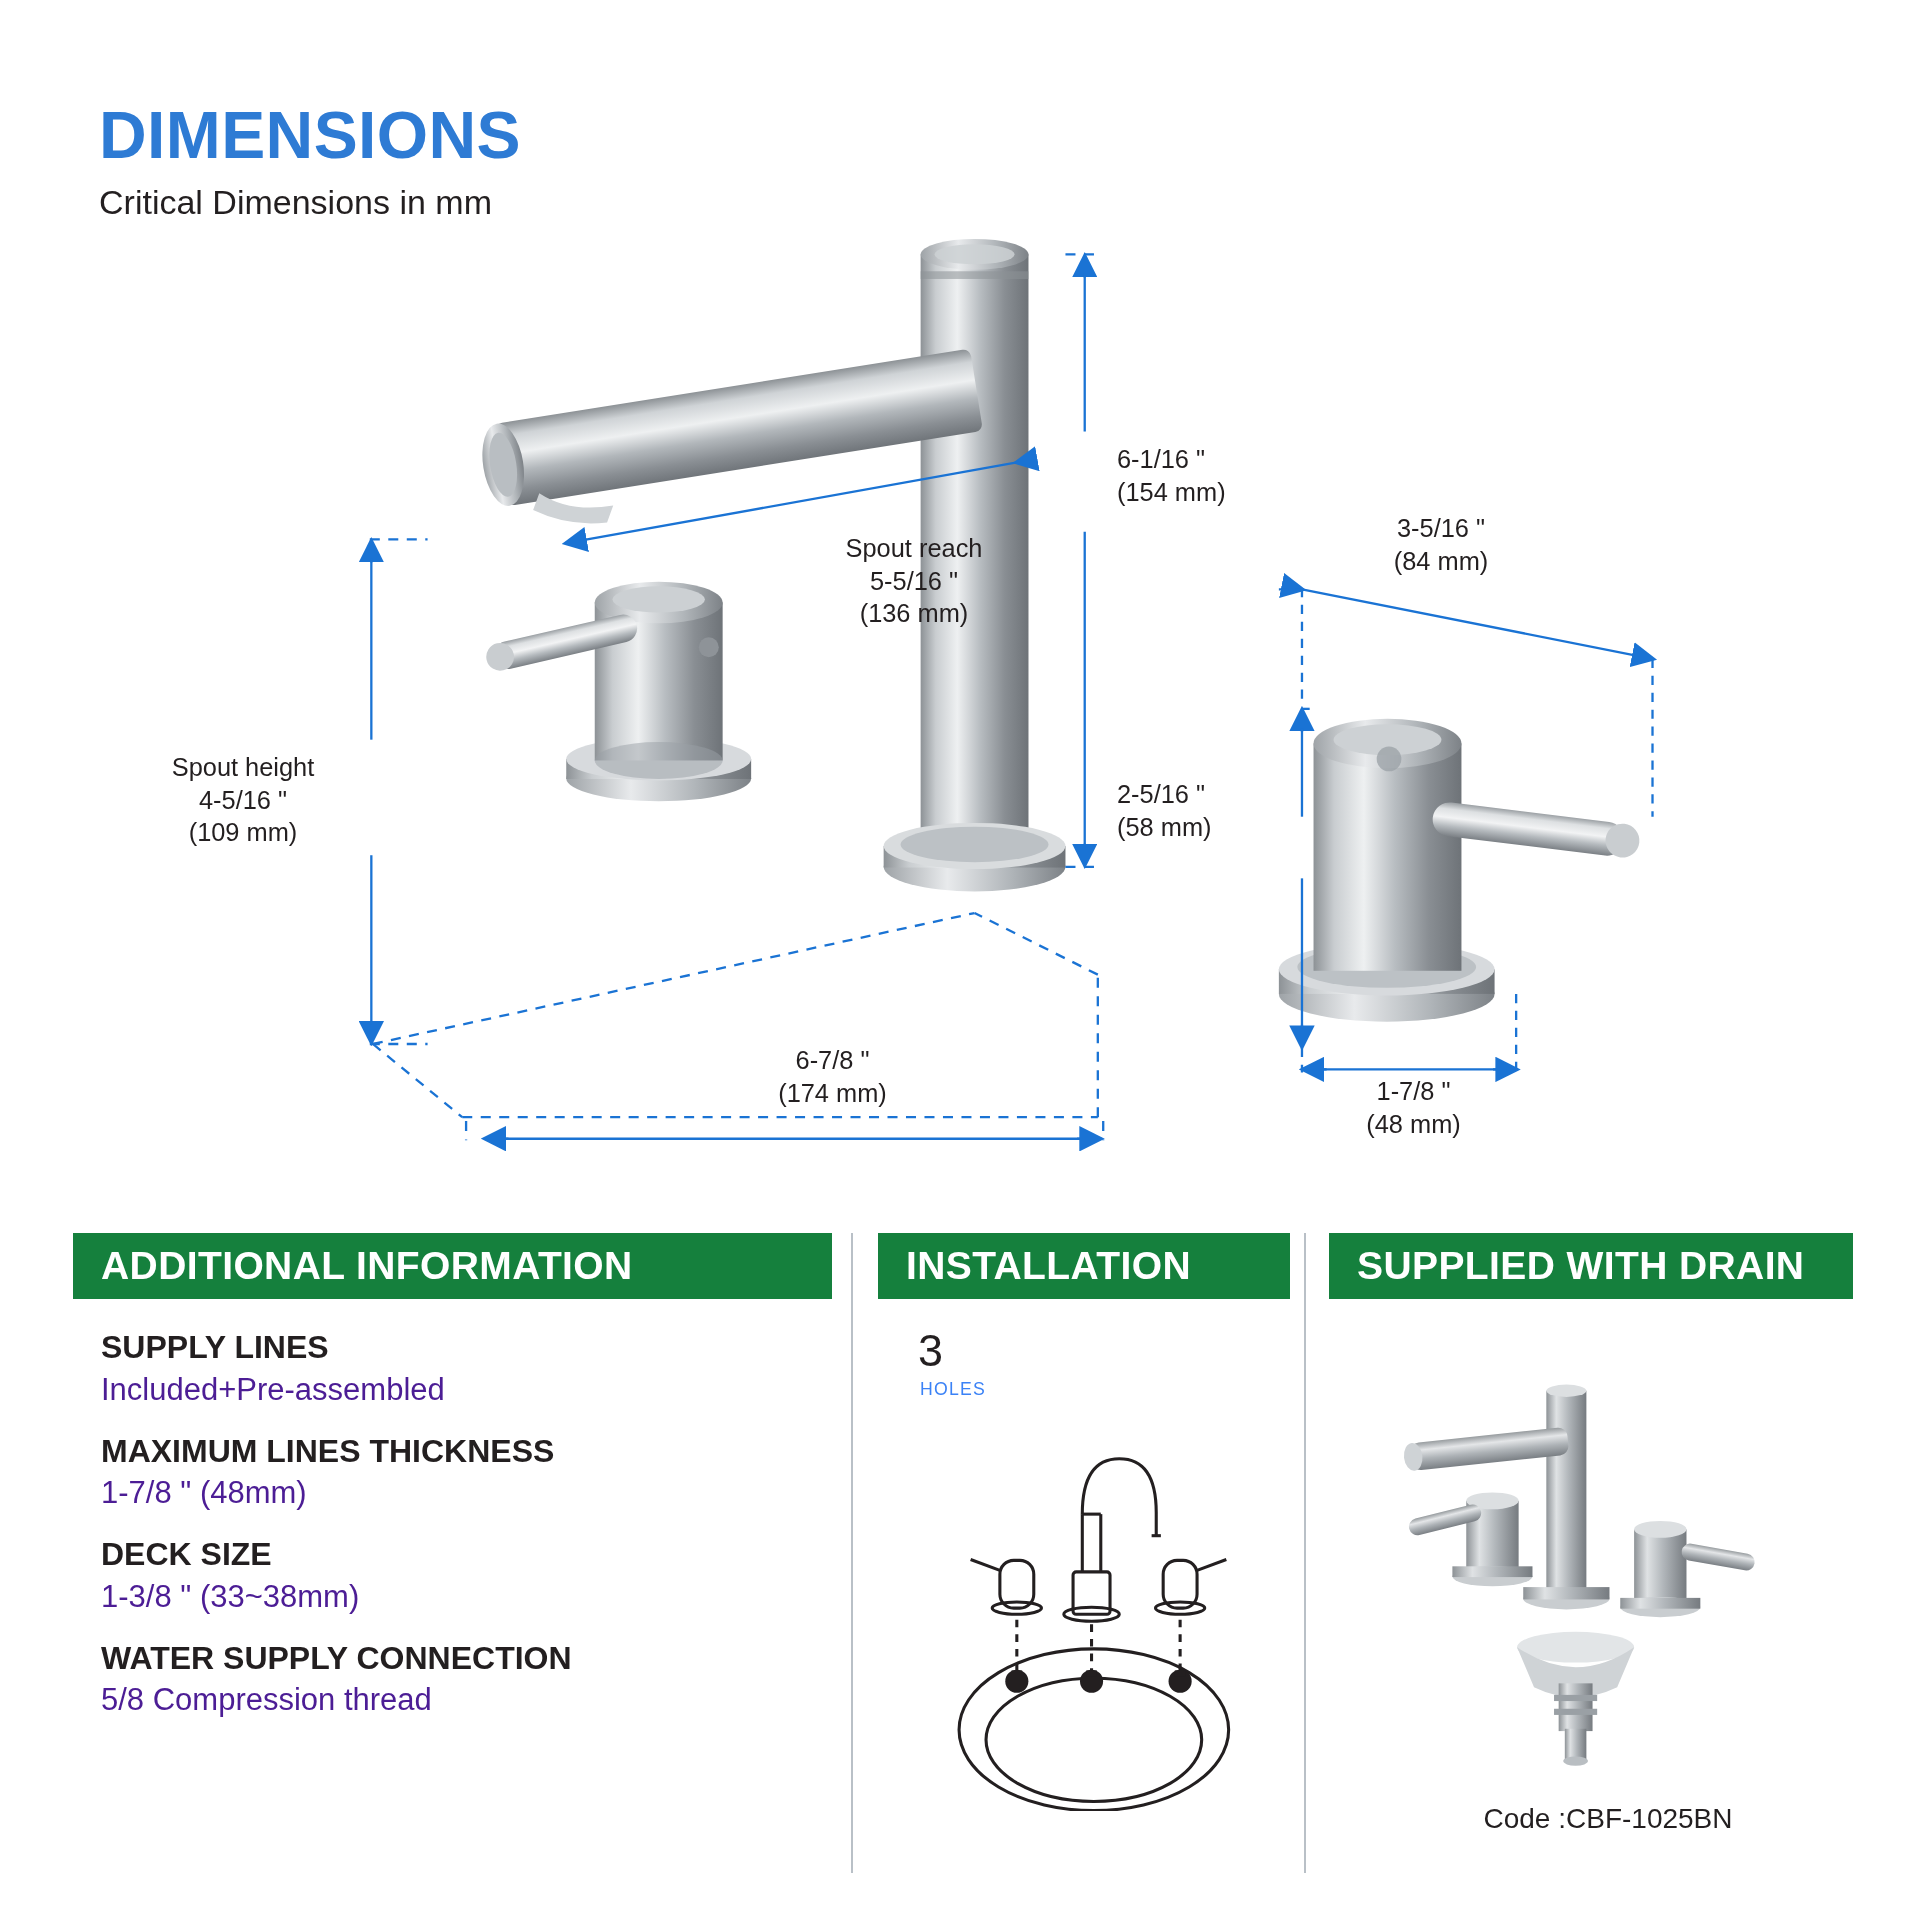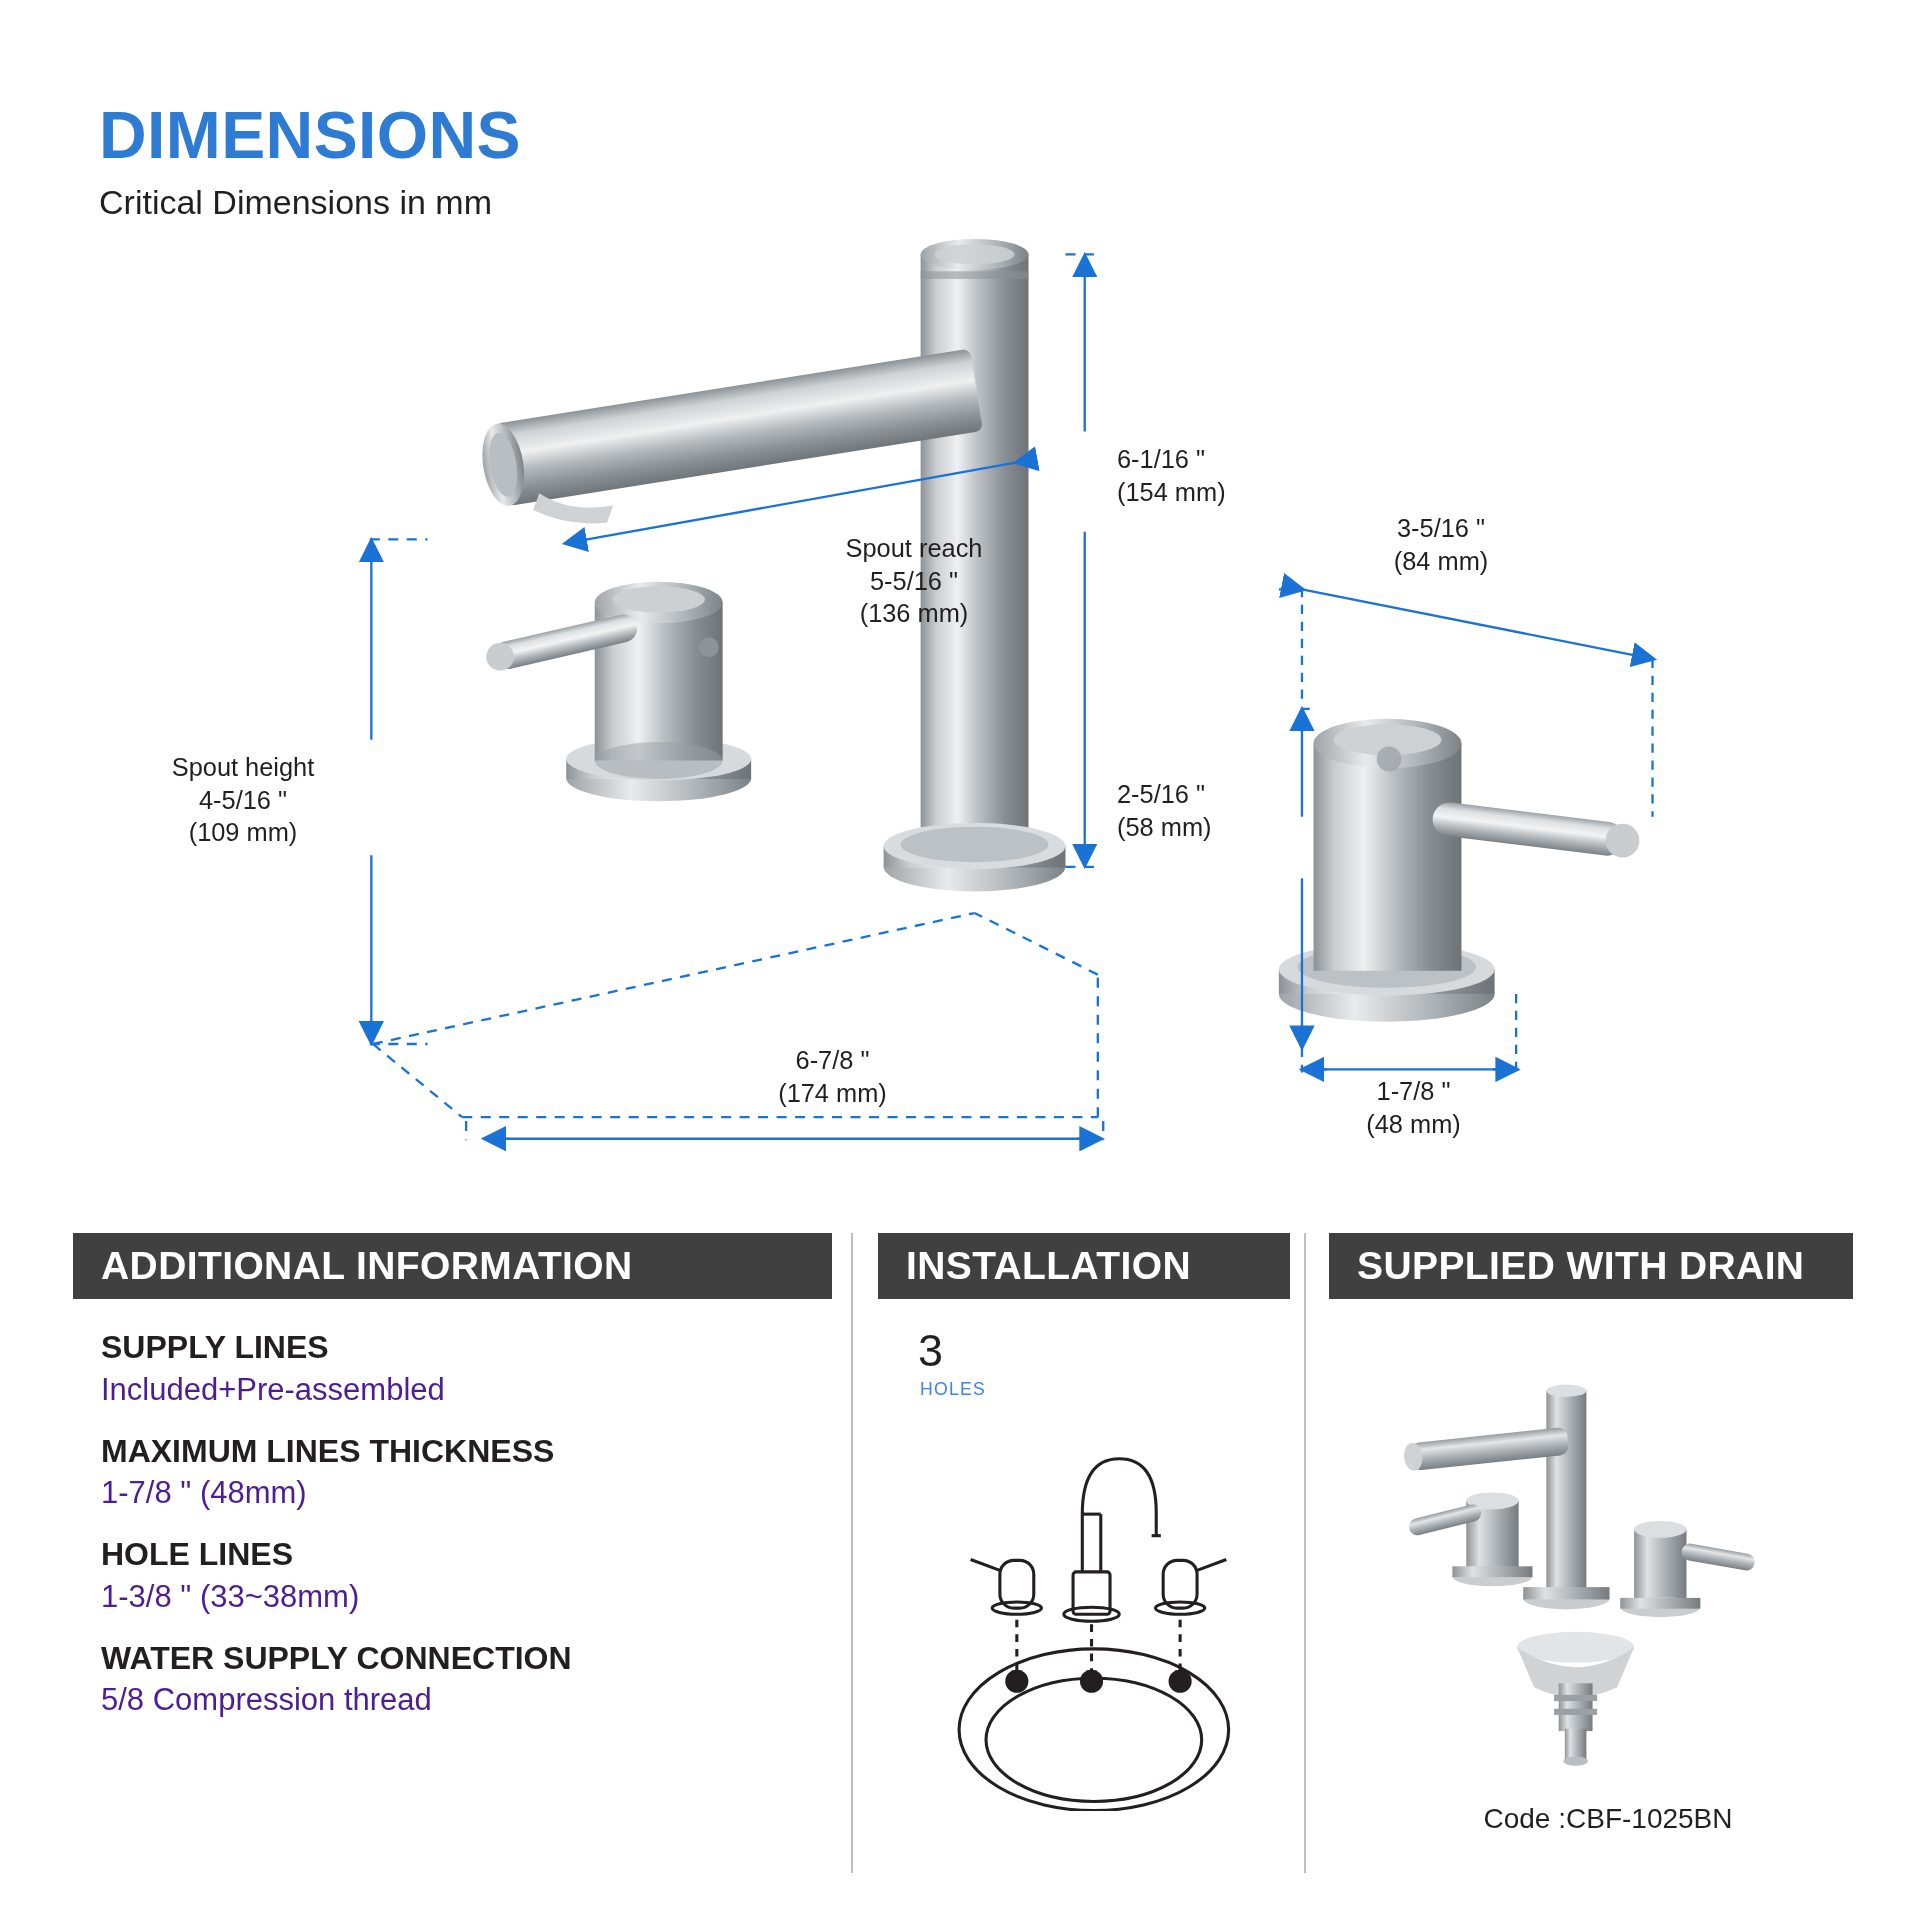--- a/index.html
+++ b/index.html
@@ -70,21 +70,21 @@
     top: 0;
     height: 640px;
     box-sizing: border-box;
   }
   .panel-add { left: 0; width: 759px; }
   .panel-inst { left: 805px; width: 412px; }
   .panel-drain { left: 1256px; width: 524px; }
 
   .panel-head {
     height: 66px;
-    background: #404040;
+    background: #15803d;
     display: flex;
     align-items: center;
     padding-left: 28px;
     box-sizing: border-box;
   }
   .panel-head span {
     font-size: 39px;
     font-weight: bold;
     color: #ffffff;
     letter-spacing: 0.4px;
@@ -348,21 +348,21 @@
       <div class="info-list">
         <div class="info-item">
           <div class="info-term">SUPPLY LINES</div>
           <div class="info-val">Included+Pre-assembled</div>
         </div>
         <div class="info-item">
           <div class="info-term">MAXIMUM LINES THICKNESS</div>
           <div class="info-val">1-7/8 " (48mm)</div>
         </div>
         <div class="info-item">
-          <div class="info-term">HOLE LINES</div>
+          <div class="info-term">DECK SIZE</div>
           <div class="info-val">1-3/8 " (33~38mm)</div>
         </div>
         <div class="info-item">
           <div class="info-term">WATER SUPPLY CONNECTION</div>
           <div class="info-val">5/8 Compression thread</div>
         </div>
       </div>
     </div>
 
     <div class="panel panel-inst">

